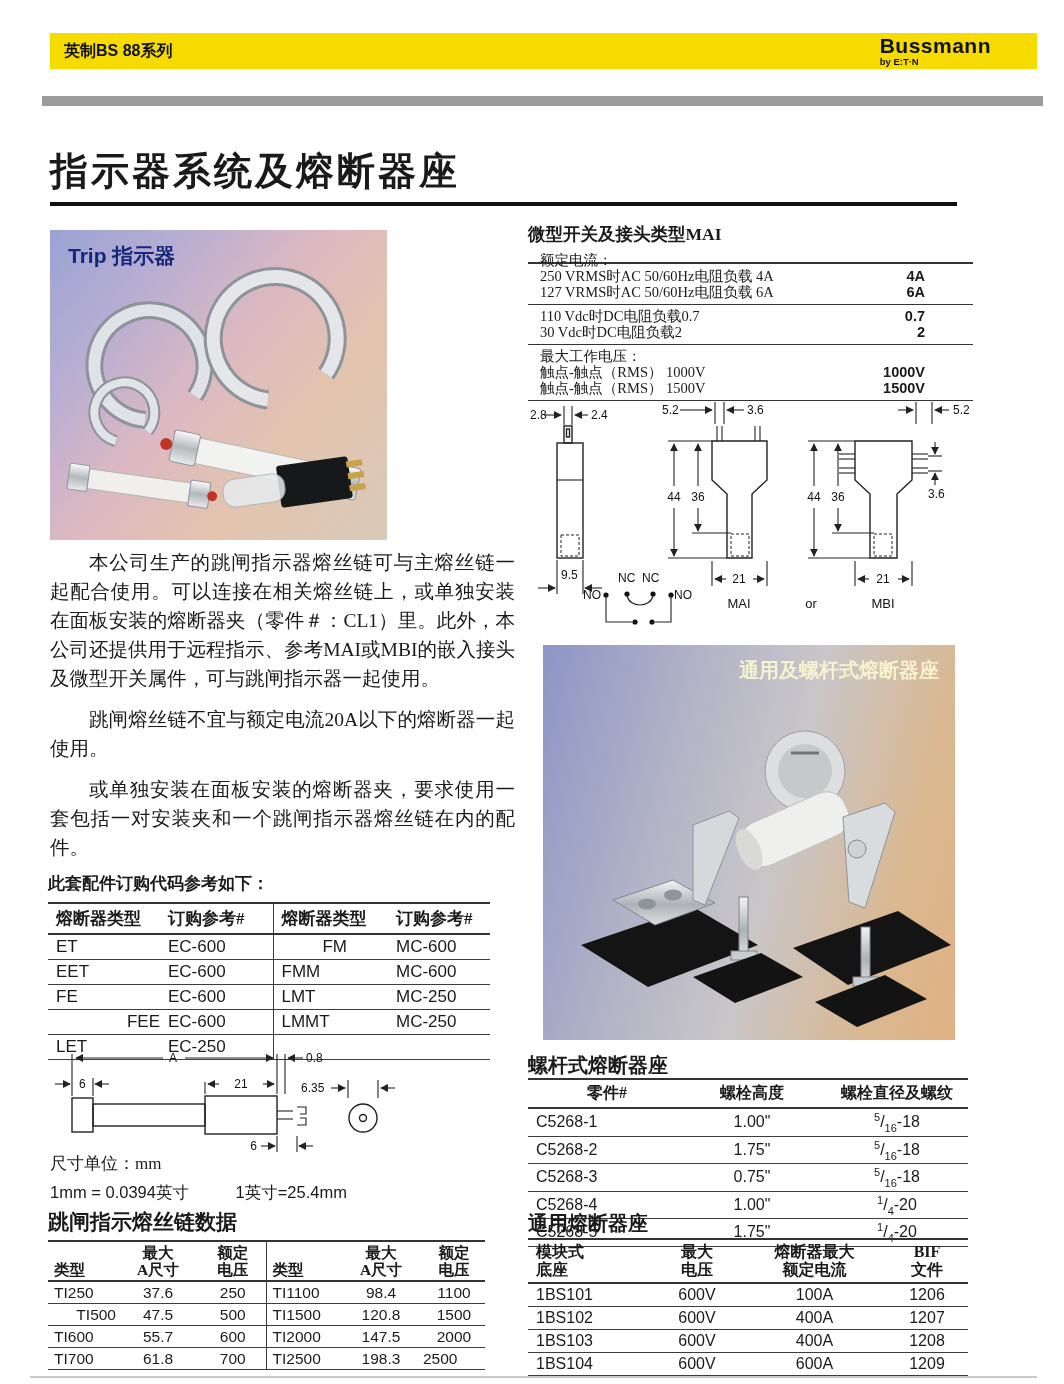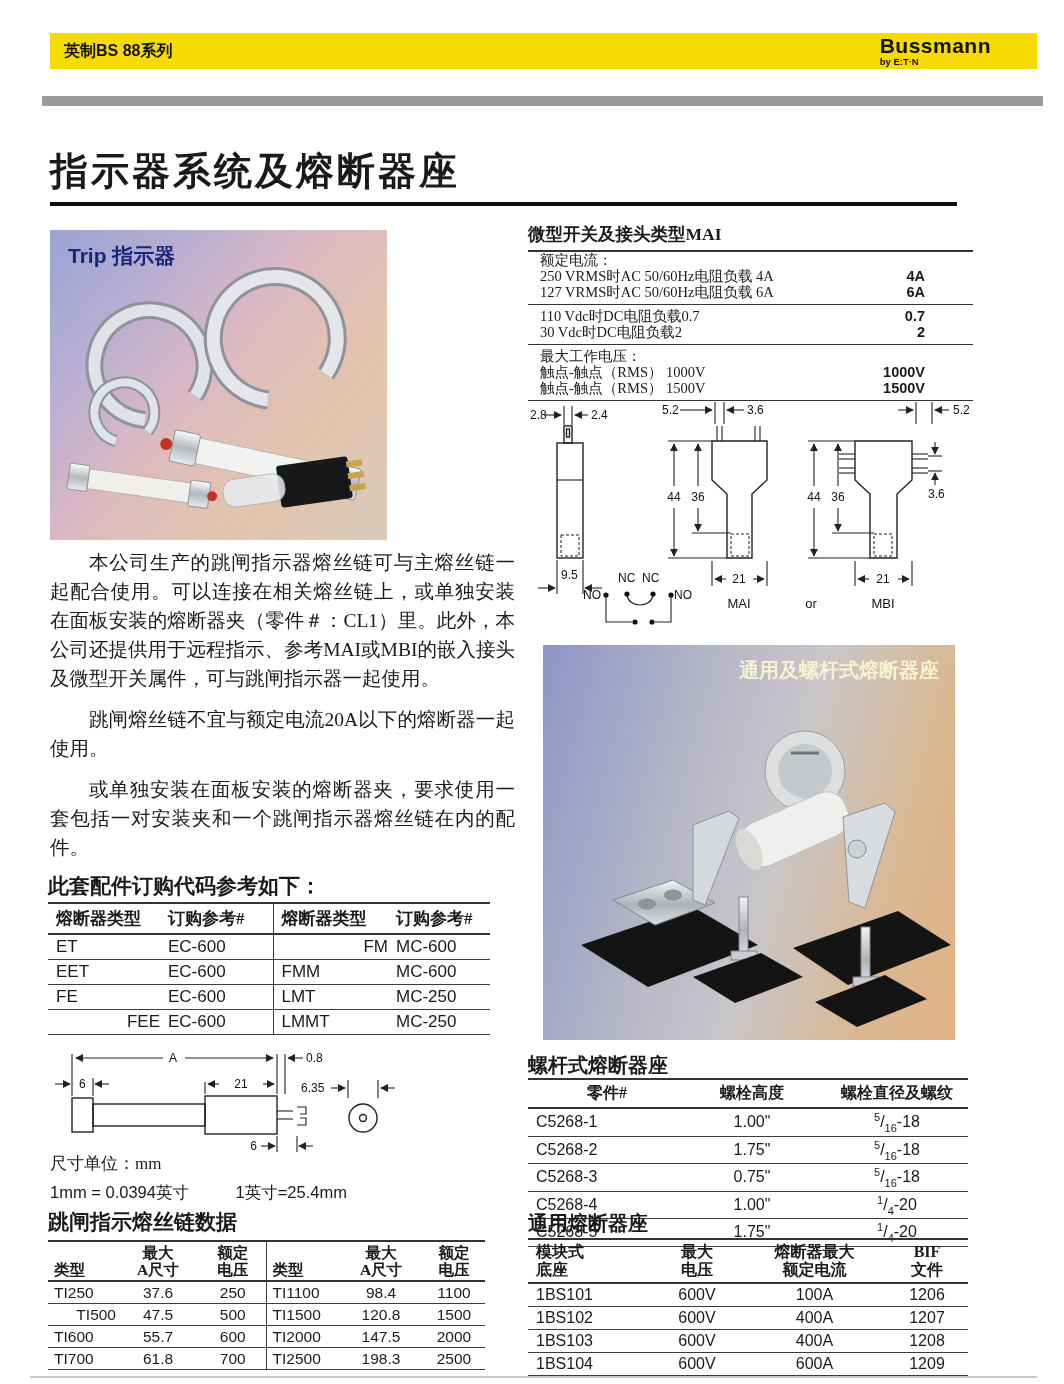--- a/index.html
+++ b/index.html
@@ -33,21 +33,21 @@
 
   
   .para-block{left:50px;top:548px;width:465px;}
   .para-block p{margin:0 0 12px 0;font-size:19.5px;line-height:29px;text-indent:2em;
                 text-align:justify;font-family:"Liberation Serif",serif;}
 
   .sec-heading{font-weight:bold;font-size:20px;font-family:"Liberation Serif",serif;}
 
   
   .micro-title{left:528px;top:222px;width:445px;font-size:17.5px;font-weight:bold;
-               font-family:"Liberation Serif",serif;border-bottom:2.5px solid #333;padding-bottom:4px;box-sizing:border-box;}
+               font-family:"Liberation Serif",serif;border-bottom:2.5px solid #333;padding-bottom:16px;box-sizing:border-box;}
   .micro-groups{left:528px;top:249px;width:445px;}
   .spec-group{border-bottom:1.8px solid #333;padding:3px 0 4px 0;}
   .spec-row{display:flex;justify-content:space-between;font-size:14.5px;line-height:16px;}
   .spec-label{padding-left:12px;font-family:"Liberation Serif",serif;}
   .spec-value{padding-right:48px;font-weight:bold;}
 
   
   table{border-collapse:collapse;table-layout:fixed;}
   .rule-table th{font-family:"Liberation Serif",serif;font-weight:bold;vertical-align:bottom;
                  border-top:2.5px solid #333;border-bottom:2px solid #333;padding:3px 0 3px 8px;}
@@ -62,21 +62,21 @@
   #trip-table th{padding:2px 0 2px 6px;line-height:17px;}
   .stud-heading{left:528px;top:1052px;}
   .stud-wrap{left:528px;top:1078px;width:440px;}
   #stud-table{width:440px;font-size:16px;}
   .universal-heading{left:528px;top:1210px;}
   .universal-wrap{left:528px;top:1238px;width:440px;}
   #universal-table{width:440px;font-size:16px;}
   #universal-table th{line-height:18px;}
   sup{font-size:11px;} sub{font-size:11px;}
 
-  .order-heading{left:48px;top:872px;font-size:21px;}
+  .order-heading{left:48px;top:872px;font-size:17px;}
 
   
   .drawing text{font-size:12px;fill:#111;font-family:"Liberation Sans",sans-serif;}
   .drawing .lbl{font-size:13px;}
   .drawing line, .drawing path.w, .drawing polyline{stroke:#222;stroke-width:1.1;fill:none;}
   .drawing .oln{fill:none;stroke:#222;stroke-width:1.4;}
   .drawing .dsh{fill:none;stroke:#222;stroke-width:1;stroke-dasharray:3 2;}
   .drawing .dot{fill:#111;}
   .mai-svg{left:528px;top:398px;}
   .fuse-svg{left:45px;top:1040px;}
@@ -164,40 +164,46 @@
             <th style="text-align: left;">熔断器类型</th>
             <th class="vdiv" style="text-align: left;">订购参考#</th>
             <th style="text-align: left;">熔断器类型</th>
             <th style="text-align: left;">订购参考#</th>
           </tr>
         </thead>
         <tbody>
           <tr>
             <td style="text-align: left;">ET</td>
             <td class="vdiv" style="text-align: left;">EC-600</td>
-            <td style="text-align: right;">FM</td>
+            <td style="text-align: center;">FM</td>
             <td style="text-align: left;">MC-600</td>
           </tr>
           <tr>
             <td style="text-align: left;">EET</td>
             <td class="vdiv" style="text-align: left;">EC-600</td>
             <td style="text-align: left;">FMM</td>
             <td style="text-align: left;">MC-600</td>
           </tr>
           <tr>
             <td style="text-align: left;">FE</td>
             <td class="vdiv" style="text-align: left;">EC-600</td>
             <td style="text-align: left;">LMT</td>
             <td style="text-align: left;">MC-250</td>
           </tr>
           <tr>
             <td style="text-align: right;">FEE</td>
             <td class="vdiv" style="text-align: left;">EC-600</td>
             <td style="text-align: left;">LMMT</td>
             <td style="text-align: left;">MC-250</td>
+          </tr>
+          <tr>
+            <td style="text-align: left;">LET</td>
+            <td class="vdiv" style="text-align: left;">EC-250</td>
+            <td style="text-align: left;"></td>
+            <td style="text-align: left;"></td>
           </tr>
         </tbody>
       </table>
   </div>
 
   <div class="abs micro-title">微型开关及接头类型MAI</div>
   <div class="abs micro-groups" id="micro-groups">
       <div class="spec-group">
         <div class="spec-row">
           <span class="spec-label">额定电流：</span>
@@ -485,21 +491,21 @@
             <td style="text-align: left;">TI2000</td>
             <td style="text-align: center;">147.5</td>
             <td style="text-align: center;">2000</td>
           </tr>
           <tr>
             <td style="text-align: left;">TI700</td>
             <td style="text-align: center;">61.8</td>
             <td class="vdiv" style="text-align: center;">700</td>
             <td style="text-align: left;">TI2500</td>
             <td style="text-align: center;">198.3</td>
-            <td style="text-align: center; margin-top: 12px;">2500</td>
+            <td style=" margin-top: 12px;">2500</td>
           </tr>
         </tbody>
       </table>
   </div>
 
   <div class="abs sec-heading stud-heading">螺杆式熔断器座</div>
   <div class="abs stud-wrap">
     <table id="stud-table" class="rule-table">
       <colgroup>
           <col style="width:150px">

